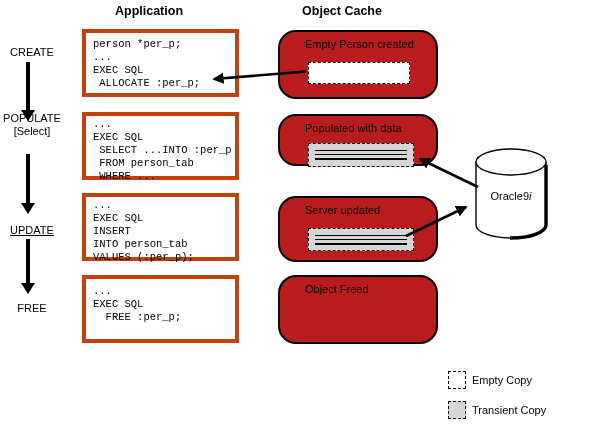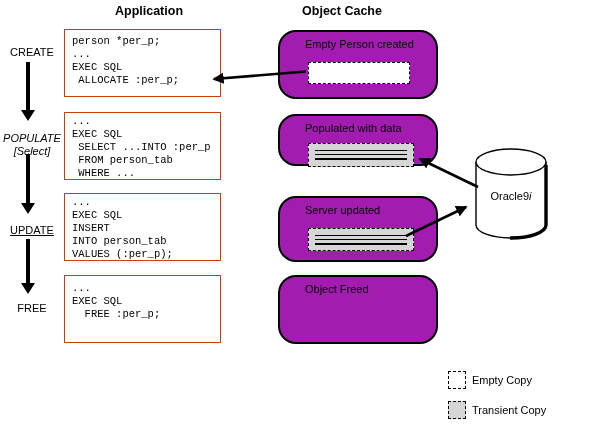--- a/index.html
+++ b/index.html
@@ -7,47 +7,47 @@
            font-family:"Liberation Sans", sans-serif; color:#000; overflow:hidden; }
 
   .col-header { position:absolute; top:4px; font-size:12.5px; font-weight:bold; text-align:center; }
   #hdr-app   { left:70px;  width:158px; }
   #hdr-cache { left:258px; width:168px; }
 
   
   .flow-label { position:absolute; left:0; width:64px; text-align:center;
                 font-size:11px; line-height:12.5px; }
   #fl-create   { top:46px; }
-  #fl-populate { top:132px;font-style:italic; }
+  #fl-populate { top:112px; }
   #fl-update   { top:224px;text-decoration:underline; }
   #fl-free     { top:302px; }
 
   .varrow { position:absolute; left:21px; width:14px; }
   .varrow .shaft { margin:0 auto; width:4px; background:#000; }
   .varrow .head  { width:0; height:0; margin:0 auto;
                    border-left:7px solid transparent; border-right:7px solid transparent;
                    border-top:11px solid #000; }
   #va1 { top:62px;  } #va1 .shaft { height:48px; }
   #va2 { top:154px; } #va2 .shaft { height:49px; }
   #va3 { top:239px; } #va3 .shaft { height:44px; }
 
   
-  .code-box { position:absolute; left:64px; width:157px; box-sizing:border-box;
-              border:1px solid #c2410c; background:#fff;
+  .code-box { position:absolute; left:82px; width:157px; box-sizing:border-box;
+              border:4px solid #c2410c; background:#fff;
               font-family:"Liberation Mono","DejaVu Sans Mono",monospace;
               font-size:10.5px; line-height:13px; }
   .code-box .code-line { white-space:pre; padding-left:7px; }
   #cb1 { top:29px;  height:68px; padding-top:5px; }
   #cb2 { top:112px; height:68px; padding-top:2px; }
   #cb3 { top:193px; height:68px; padding-top:2px; }
   #cb4 { top:275px; height:68px; padding-top:6px; }
 
   
   .cache-box { position:absolute; left:278px; width:160px; box-sizing:border-box;
-               border:2px solid #000; border-radius:18px; background:#a21caf; }
+               border:2px solid #000; border-radius:18px; background:#b91c1c; }
   .cache-title { position:absolute; left:25px; top:6px; font-size:11px; white-space:nowrap; }
   #ob1 { top:30px;  height:69px; }
   #ob2 { top:114px; height:52px; }
   #ob3 { top:196px; height:66px; }
   #ob4 { top:275px; height:69px; }
 
   .empty-copy { position:absolute; border:1px dashed #000; background:#fff; }
   #ob1 .empty-copy { left:28px; top:30px; width:100px; height:20px; }
 
   .transient-copy { position:absolute; border:1px dashed #000; background:#d6d6d6; }

